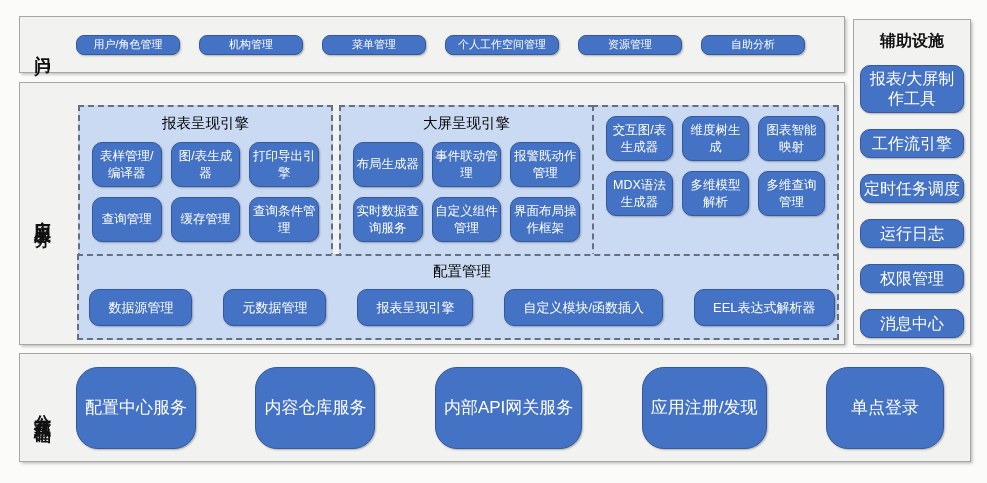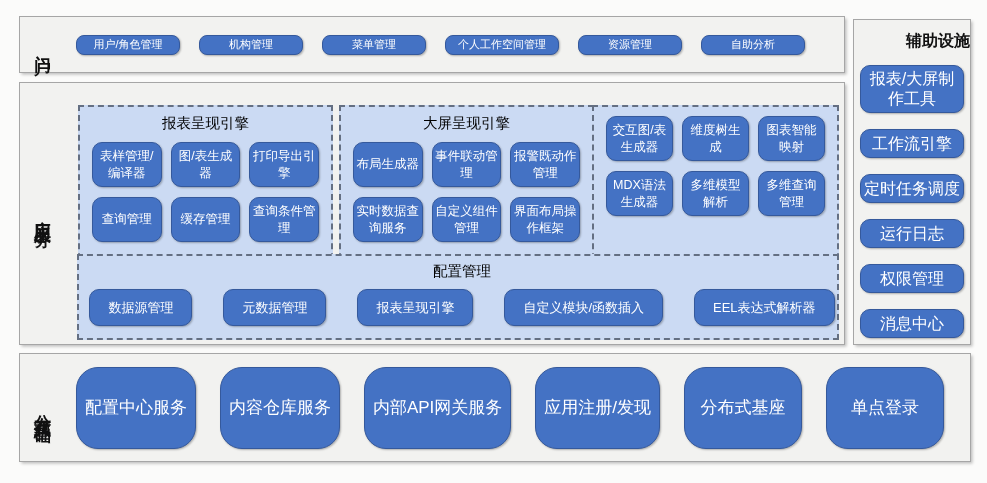--- a/index.html
+++ b/index.html
@@ -121,21 +121,21 @@
   }
   .config-btn {
     height: 37px;
     padding: 0 18px;
     border-radius: 10px;
     font-size: 13px;
   }
 
   
   .aux-title {
-    text-align: right;
+    text-align: center;
     font-weight: bold;
     font-size: 16px;
     color: #111;
     margin-top: 11px;
   }
   .aux-col {
     display: flex;
     flex-direction: column;
     align-items: center;
     gap: 16px;
@@ -244,16 +244,15 @@
   </div>
 </div>
 
 <div class="section" id="base-section">
   <div class="vlabel">分布式基础</div>
   <div class="base-row">
     <div class="btn base-btn">配置中心服务</div>
     <div class="btn base-btn">内容仓库服务</div>
     <div class="btn base-btn">内部API网关服务</div>
     <div class="btn base-btn">应用注册/发现</div>
-    <div class="btn base-btn">分布式基座</div>
     <div class="btn base-btn">单点登录</div>
   </div>
 </div>
 
 </body></html>

